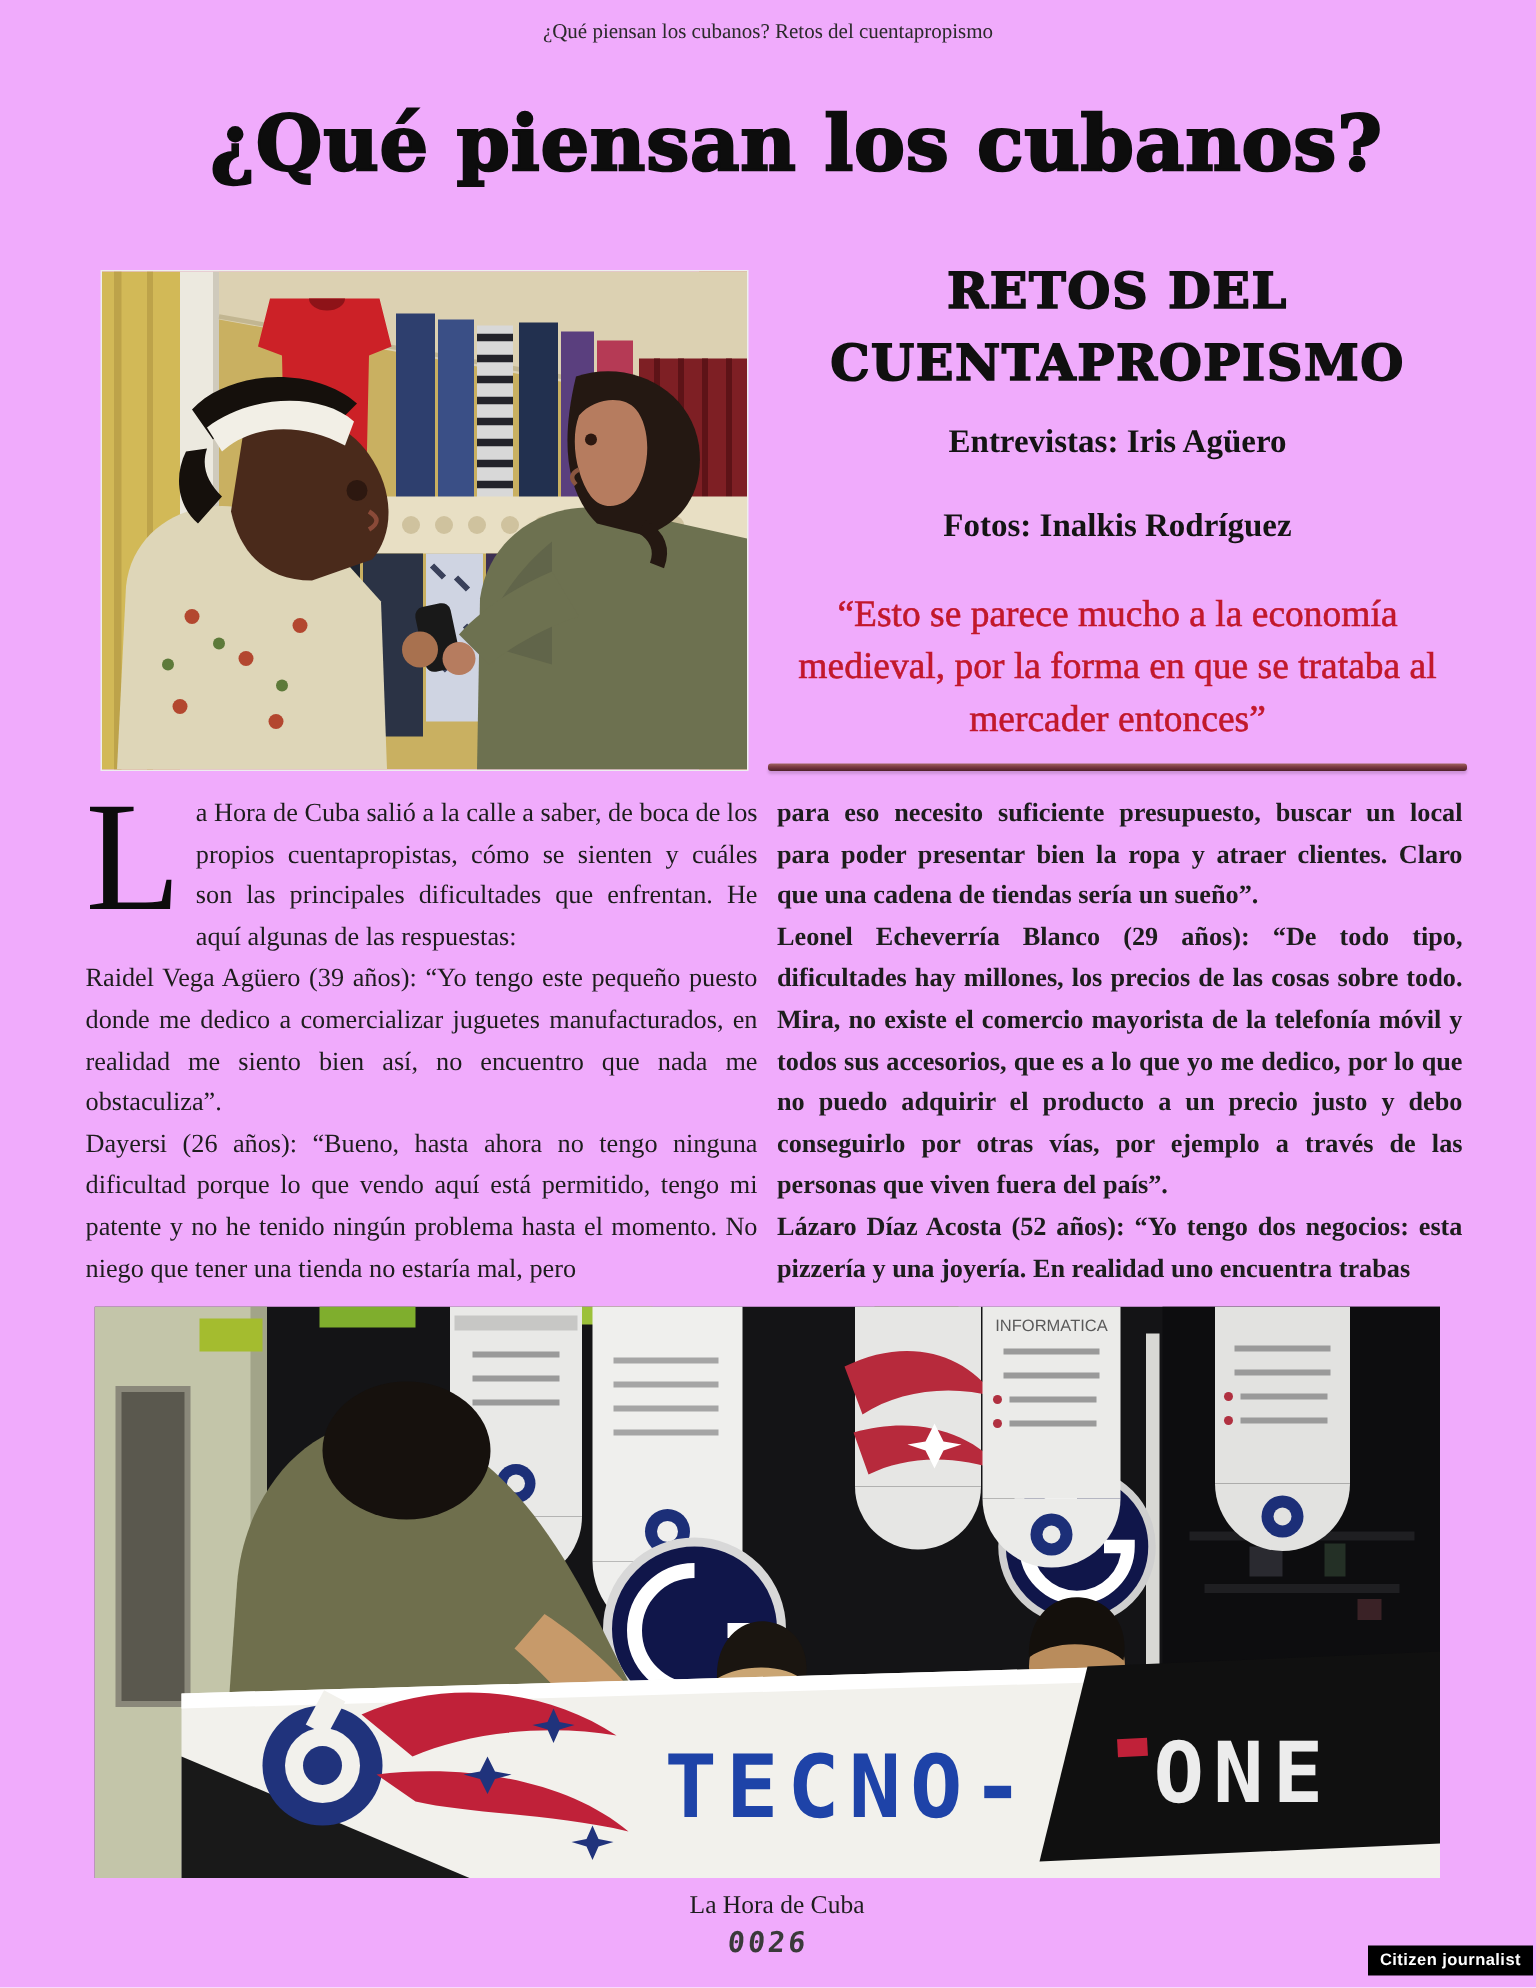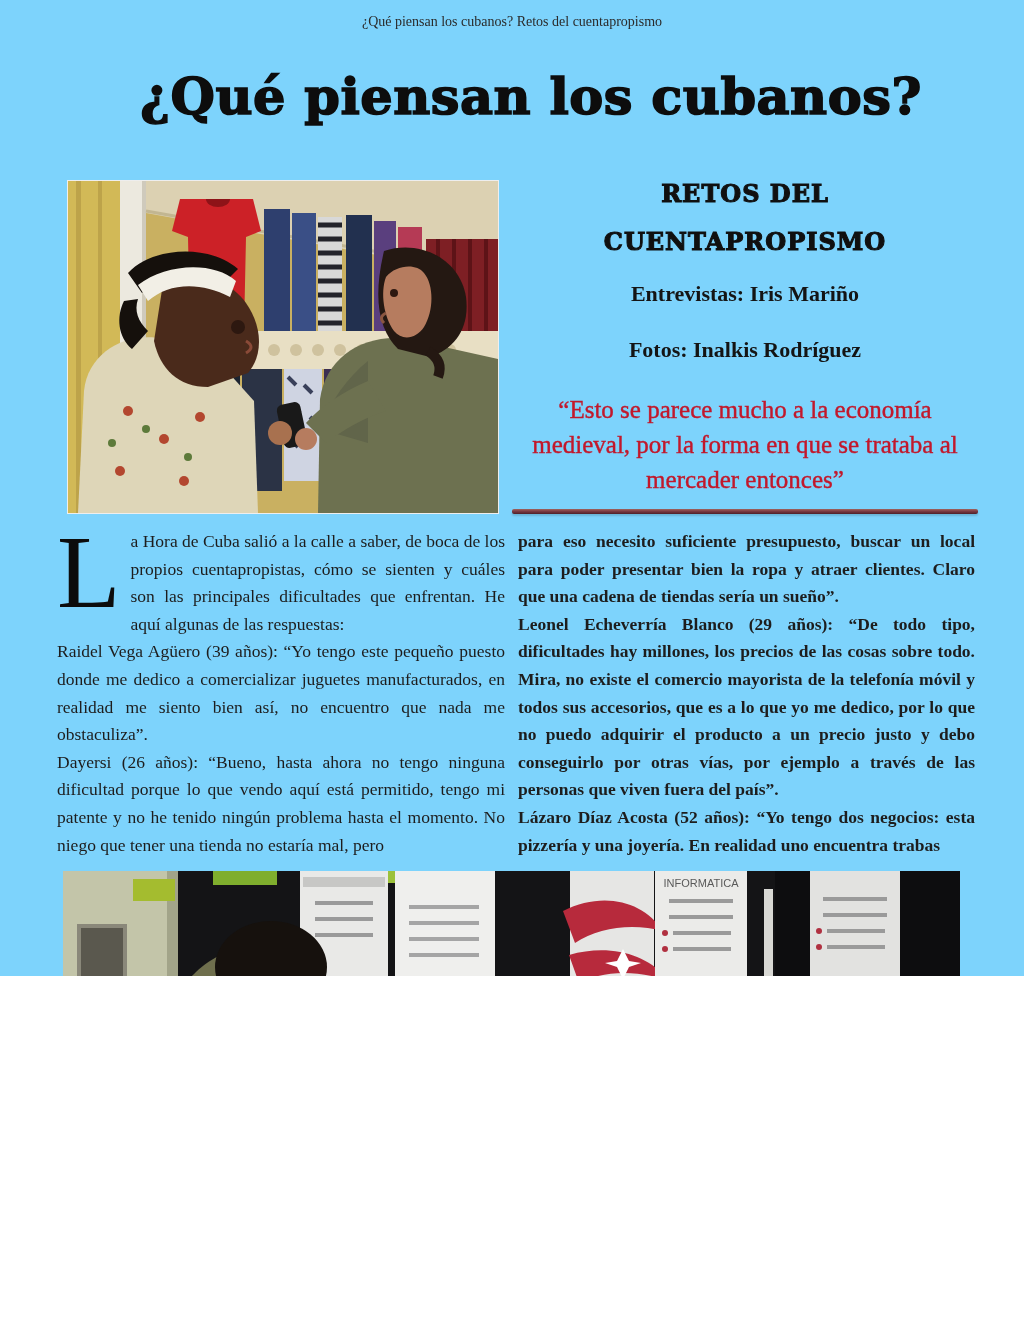--- a/index.html
+++ b/index.html
@@ -1,32 +1,32 @@
 <!DOCTYPE html>
 <html><head>
 <meta charset="utf-8">
 <style>
   html,body{margin:0;padding:0;background:#ffffff;}
   .page{
-    position:relative;width:1024px;height:976px;background:#7dd3fc;overflow:hidden;
+    position:relative;width:1024px;height:1325px;background:#f0abfc;overflow:hidden;
     font-family:"Liberation Serif", serif;color:#1c1c1c;
   }
   .running-head{
     position:absolute;top:14px;left:0;right:0;text-align:center;
     font-size:14px;color:#2a2a2a;
   }
   .main-title{
     position:absolute;top:66px;left:0;right:0;text-align:center;
     font-family:"DejaVu Serif", serif;font-weight:bold;font-size:51px;
     color:#0d0d0d;-webkit-text-stroke:1.6px #0d0d0d;letter-spacing:0.5px;
   }
   .photo1{position:absolute;left:67px;top:180px;width:430px;height:332px;border:1px solid #eee;}
   .head-block{position:absolute;left:512px;top:170px;width:466px;text-align:center;}
   .kicker{
-    font-family:"DejaVu Serif", serif;font-weight:bold;font-size:24px;line-height:48px;
+    font-family:"DejaVu Serif", serif;font-weight:bold;font-size:33px;line-height:48px;
     color:#101010;-webkit-text-stroke:1.1px #101010;letter-spacing:1px;
   }
   .byline{font-weight:bold;font-size:22px;line-height:40px;color:#141414;margin-top:8px;}
   .byline + .byline{margin-top:16px;}
   .pull-quote{
     margin-top:22px;font-weight:normal;font-size:25px;line-height:35px;color:#c2182b;
     -webkit-text-stroke:0.4px #c2182b;
   }
   .quote-rule{
     margin-top:12px;height:5px;width:100%;
@@ -151,21 +151,21 @@
       <path d="M300,200 C276,210 252,226 238,242 L258,262 C276,248 298,236 318,230 Z" fill="#6d7150"></path>
       <rect x="212" y="222" width="24" height="44" rx="6" fill="#191919" transform="rotate(-12 224 244)"></rect>
       <circle cx="212" cy="252" r="12" fill="#a8714f"></circle>
       <circle cx="238" cy="258" r="11" fill="#b67c5f"></circle>
     </g>
   </svg>
 
   <div class="head-block">
     <div class="kicker">RETOS DEL</div>
     <div class="kicker">CUENTAPROPISMO</div>
-    <div class="byline">Entrevistas: Iris Mariño</div>
+    <div class="byline">Entrevistas: Iris Agüero</div>
     <div class="byline">Fotos: Inalkis Rodríguez</div>
     <div class="pull-quote">“Esto se parece mucho a la economía medieval, por la forma en que se trataba al mercader entonces”</div>
     <div class="quote-rule"></div>
   </div>
 
   <div class="columns">
     <div class="col col-left">
       <p><span class="dropcap">L</span><span>a Hora de Cuba salió a la calle a saber, de boca de los propios cuentapropistas, cómo se sienten y cuáles son las principales dificultades que enfrentan. He aquí algunas de las respuestas:</span></p>
       <p>Raidel Vega Agüero (39 años): “Yo tengo este pequeño puesto donde me dedico a comercializar juguetes manufacturados, en realidad me siento bien así, no encuentro que nada me obstaculiza”.</p>
       <p>Dayersi (26 años): “Bueno, hasta ahora no tengo ninguna dificultad porque lo que vendo aquí está permitido, tengo mi patente y no he tenido ningún problema hasta el momento. No niego que tener una tienda no estaría mal, pero</p>

